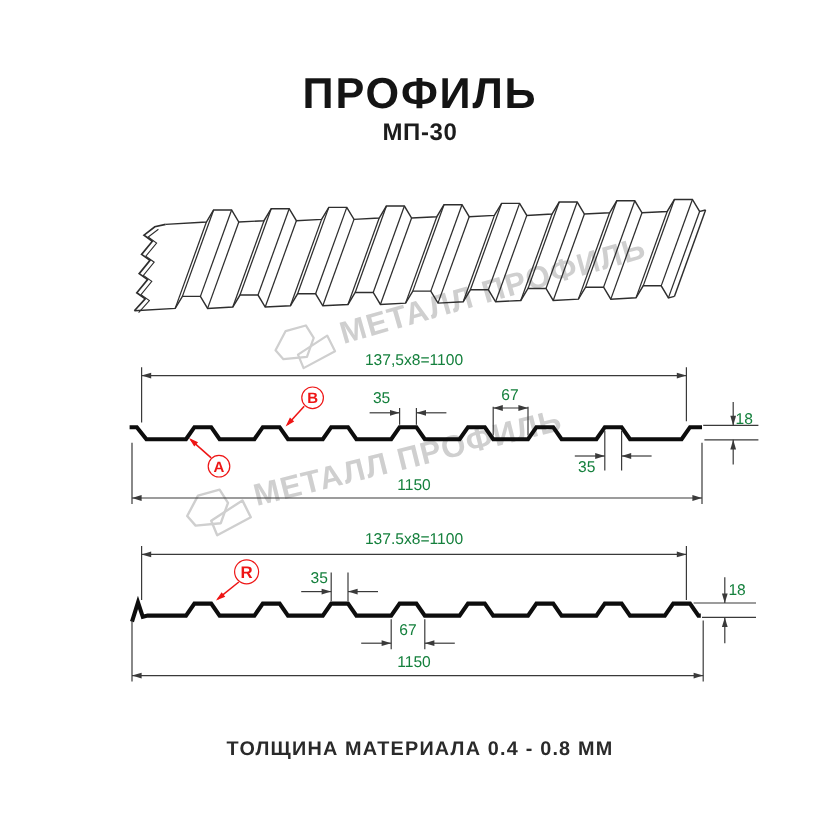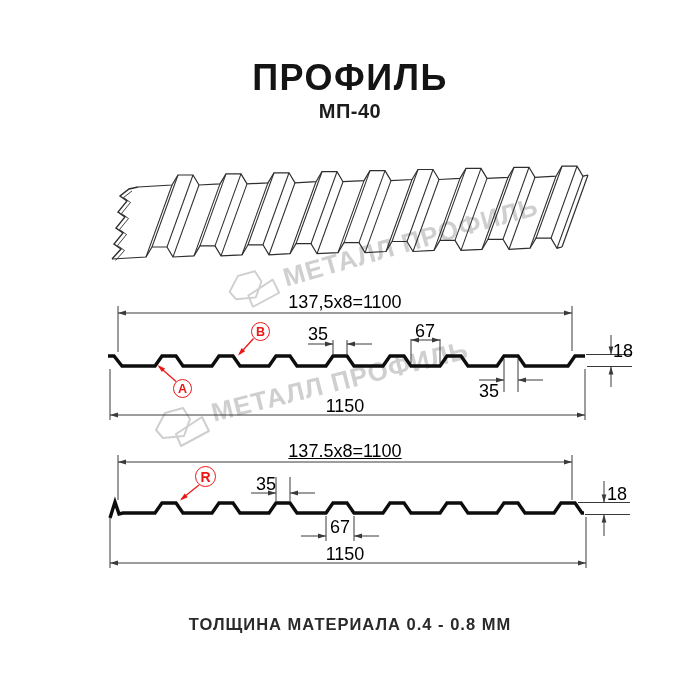--- a/index.html
+++ b/index.html
@@ -4,21 +4,21 @@
 <style>
   html,body{margin:0;padding:0;background:#fff;}
   .canvas{position:relative;width:700px;height:700px;background:#ffffff;overflow:hidden;
           font-family:"Liberation Sans",sans-serif;}
   .title{position:absolute;left:0;top:57px;width:700px;text-align:center;
          font-size:36px;font-weight:800;letter-spacing:1.5px;color:#141414;}
   .subtitle{position:absolute;left:0;top:100px;width:700px;text-align:center;
             font-size:20px;font-weight:600;letter-spacing:.5px;color:#1c1c1c;}
   .footer{position:absolute;left:0;top:615px;width:700px;text-align:center;
           font-size:16.5px;font-weight:700;letter-spacing:1px;color:#2a2a2a;}
-  .lbl{position:absolute;font-size:18px;line-height:1;color:#000000;white-space:nowrap;}
+  .lbl{position:absolute;font-size:13px;line-height:1;color:#15803d;white-space:nowrap;}
   .ctr{text-align:center;}
   .callout{position:absolute;box-sizing:border-box;border:1.8px solid #ee1515;border-radius:50%;
            color:#ee1515;font-weight:700;display:flex;align-items:center;justify-content:center;
            background:transparent;}
   .wm-text{position:absolute;color:#cfcfcf;font-weight:700;font-size:26px;letter-spacing:1px;
            white-space:nowrap;transform-origin:left center;}
   .wm-logo{position:absolute;}
   #lines{position:absolute;left:0;top:0;}
 </style>
 </head>
@@ -145,32 +145,32 @@
       <line x1="585" y1="514.5" x2="630" y2="514.5" stroke="#3a3a3a" stroke-width="1"></line>
       <line x1="604" y1="481" x2="604" y2="502.5" stroke="#3a3a3a" stroke-width="1"></line>
       <polygon points="604,502.5 601.6,494.5 606.4,494.5" fill="#3a3a3a"></polygon>
       <line x1="604" y1="536" x2="604" y2="514.5" stroke="#3a3a3a" stroke-width="1"></line>
       <polygon points="604,514.5 606.4,522.5 601.6,522.5" fill="#3a3a3a"></polygon>
       <line x1="199" y1="485" x2="181.5" y2="499" stroke="#ee1515" stroke-width="1.3"></line>
       <polygon points="180,500.5 184.6818160202427,493.58331013037315 187.71602431210732,497.30266223007817" fill="#ee1515"></polygon>
     </svg>
 
   <div class="title">ПРОФИЛЬ</div>
-  <div class="subtitle">МП-40</div>
+  <div class="subtitle">МП-30</div>
   <div class="footer">ТОЛЩИНА МАТЕРИАЛА 0.4 - 0.8 ММ</div>
 
   <div class="lbl ctr" style="left:275px;top:293px;width:140px;">137,5x8=1100</div>
   <div class="lbl ctr" style="left:306px;top:325px;width:24px;">35</div>
   <div class="lbl ctr" style="left:413px;top:322px;width:24px;">67</div>
   <div class="lbl" style="left:613px;top:342px;">18</div>
   <div class="lbl ctr" style="left:477px;top:382px;width:24px;">35</div>
   <div class="lbl ctr" style="left:305px;top:397px;width:80px;">1150</div>
   <div class="callout" style="left:173px;top:379px;width:19px;height:19px;font-size:12.5px;">A</div>
   <div class="callout" style="left:251px;top:322px;width:19px;height:19px;font-size:12.5px;">B</div>
 
-  <div class="lbl ctr" style="left:275px;top:442px;width:140px;text-decoration:underline;">137.5x8=1100</div>
+  <div class="lbl ctr" style="left:275px;top:442px;width:140px;">137.5x8=1100</div>
   <div class="lbl ctr" style="left:254px;top:475px;width:24px;">35</div>
   <div class="lbl ctr" style="left:328px;top:518px;width:24px;">67</div>
   <div class="lbl" style="left:607px;top:485px;">18</div>
   <div class="lbl ctr" style="left:305px;top:545px;width:80px;">1150</div>
   <div class="callout" style="left:195px;top:466px;width:21px;height:21px;font-size:14px;">R</div>
 
 </div>
 
 </body></html>

